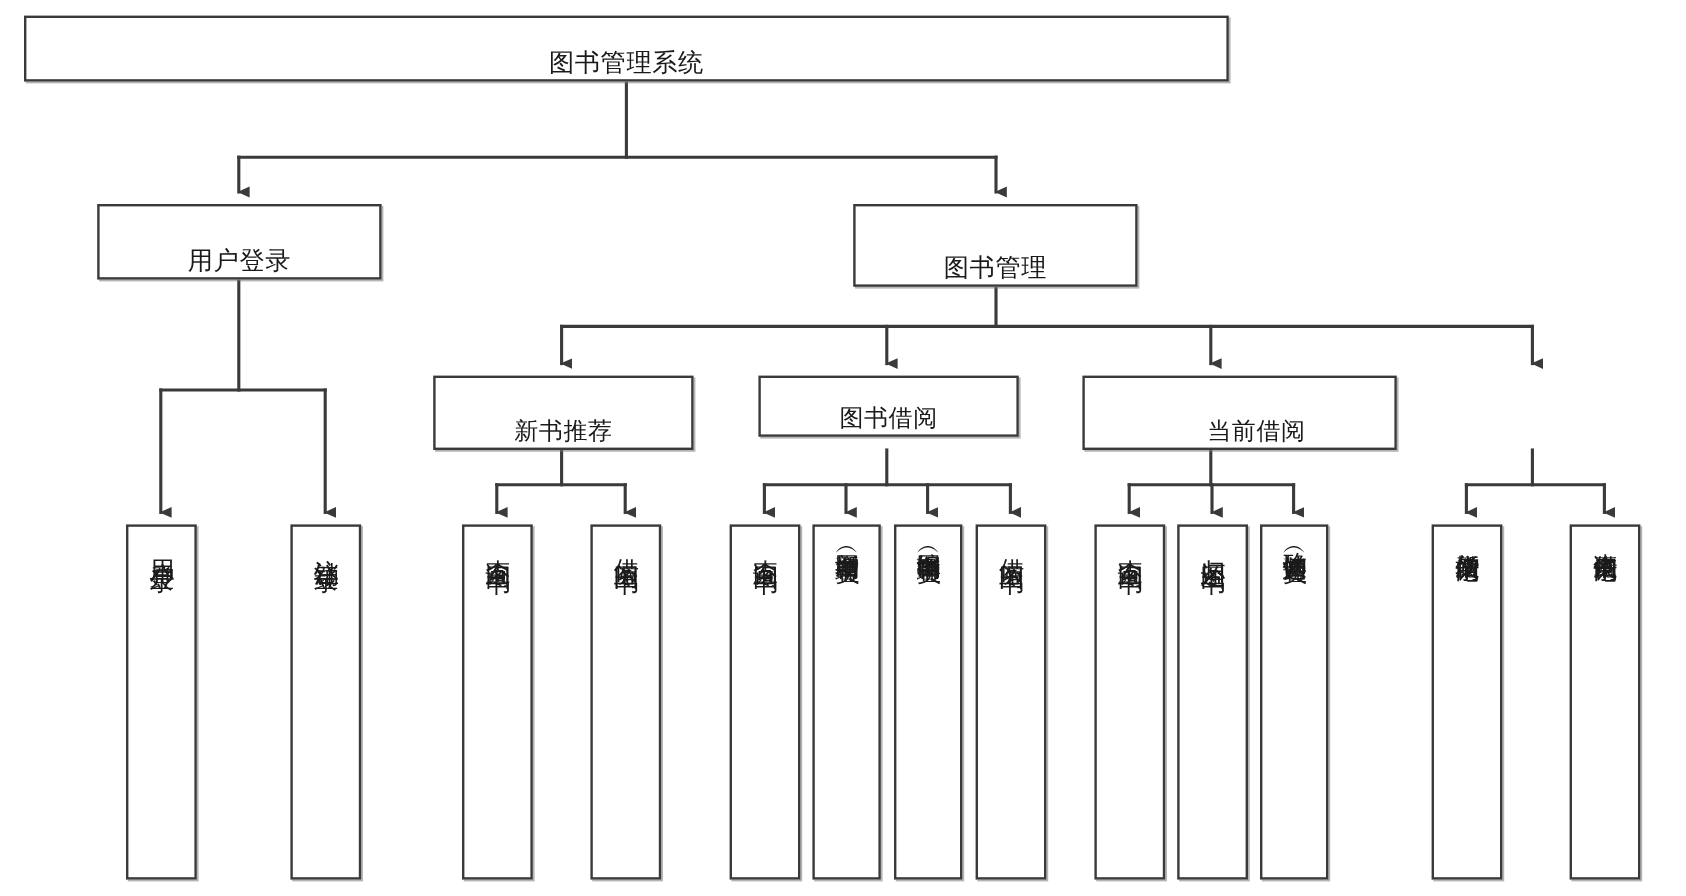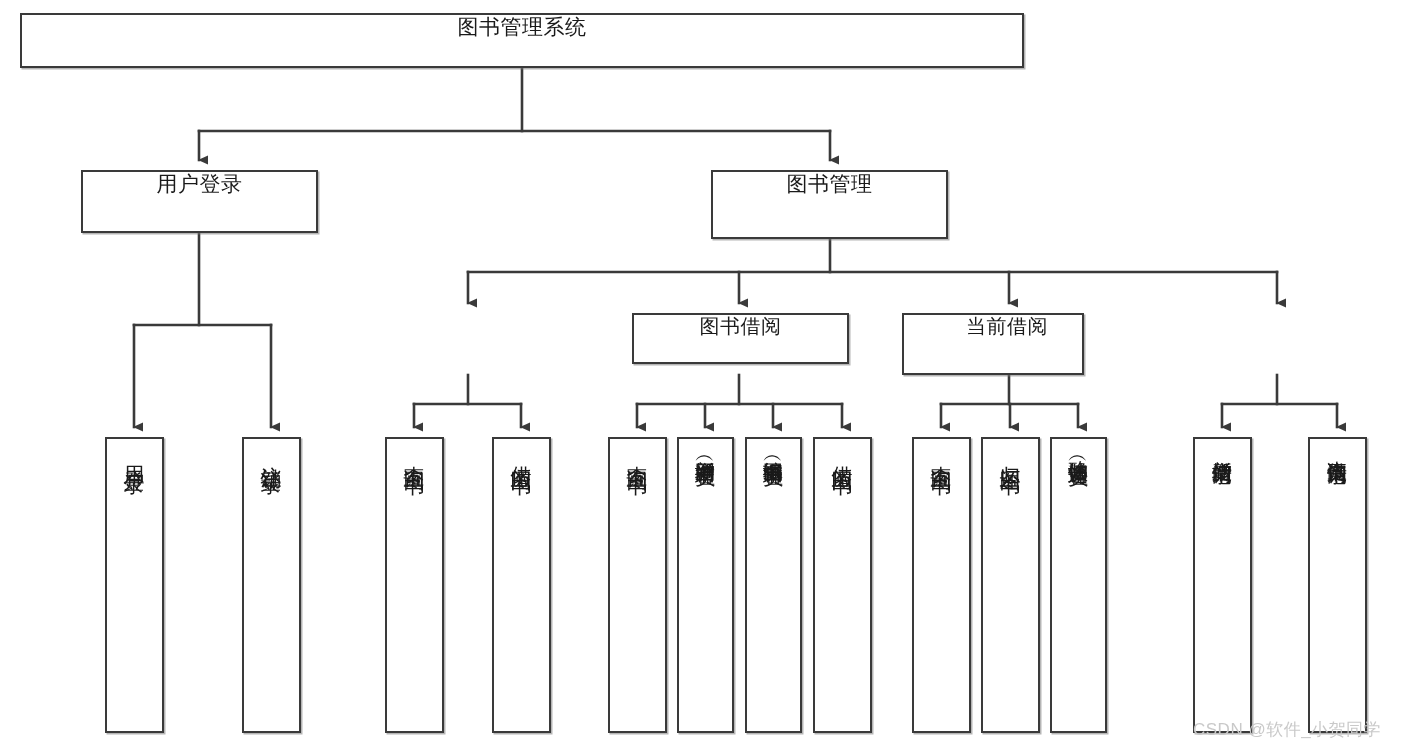--- a/index.html
+++ b/index.html
@@ -26,21 +26,21 @@
     height: 747px;
     pointer-events: none;
   }
   .node {
     position: absolute;
     box-sizing: border-box;
     background: #ffffff;
     border: 2px solid #3a3a3a;
     box-shadow: 1.5px 1.5px 0 rgba(120,120,120,0.55);
     display: flex;
-    align-items: flex-start;
+    align-items: flex-end;
     justify-content: center;
     color: #1a1a1a;
   }
   .node-label {
     display: block;
     text-align: center;
     line-height: 1.18;
     letter-spacing: 0.5px;
     white-space: nowrap;
   }
@@ -143,24 +143,27 @@
     <span class="node-label">图书管理系统</span>
   </div>
 
   <div class="node horiz tier1" style="left:81px; top:170px; width:237px; height:63px;">
     <span class="node-label">用户登录</span>
   </div>
   <div class="node horiz tier1" style="left:711px; top:170px; width:237px; height:69px;">
     <span class="node-label">图书管理</span>
   </div>
 
+  <div class="node horiz tier2" style="left:361px; top:313px; width:217px; height:62px;">
+    <span class="node-label">新书推荐</span>
+  </div>
   <div class="node horiz tier2" style="left:632px; top:313px; width:217px; height:51px;">
     <span class="node-label">图书借阅</span>
   </div>
-  <div class="node horiz tier2" style="left:902px; top:313px; width:182px; height:62px;padding-left:28px;">
+  <div class="node horiz tier2" style="left:902px; top:313px; width:262px; height:62px;padding-left:28px;">
     <span class="node-label">当前借阅</span>
   </div>
 
   <div class="node leaf" style="left:105px; top:437px; width:59px; height:296px;">
     <span class="node-label">用户登录</span>
   </div>
   <div class="node leaf" style="left:242px; top:437px; width:59px; height:296px;">
     <span class="node-label">注销登录</span>
   </div>
 
@@ -194,15 +197,14 @@
     <span class="node-label">确认归还（管理员）</span>
   </div>
 
   <div class="node leaf tall-text" style="left:1193px; top:437px; width:59px; height:296px;">
     <span class="node-label">新增借阅记录</span>
   </div>
   <div class="node leaf tall-text" style="left:1308px; top:437px; width:59px; height:296px;">
     <span class="node-label">查询借阅记录</span>
   </div>
 
-  <div class="watermark" style="left:1193px; top:718px;">CSDN @软件_小贺同学</div>
 
 </div>
 
 </body></html>

